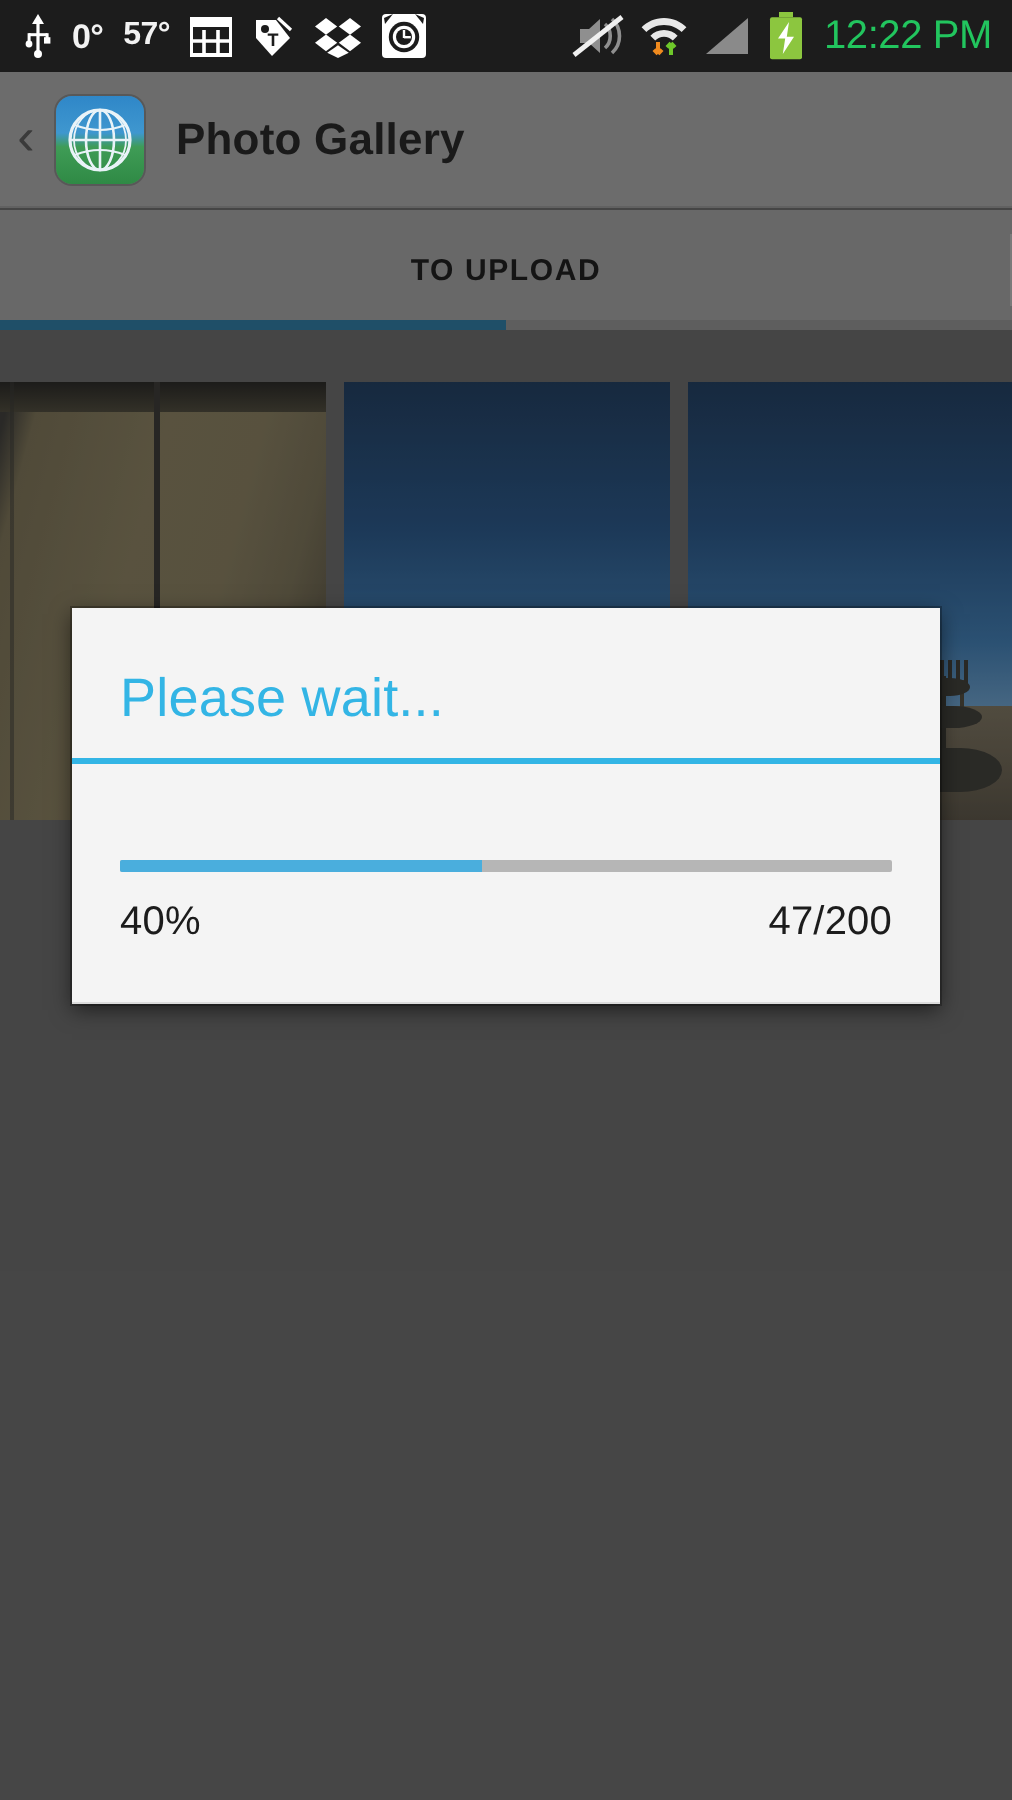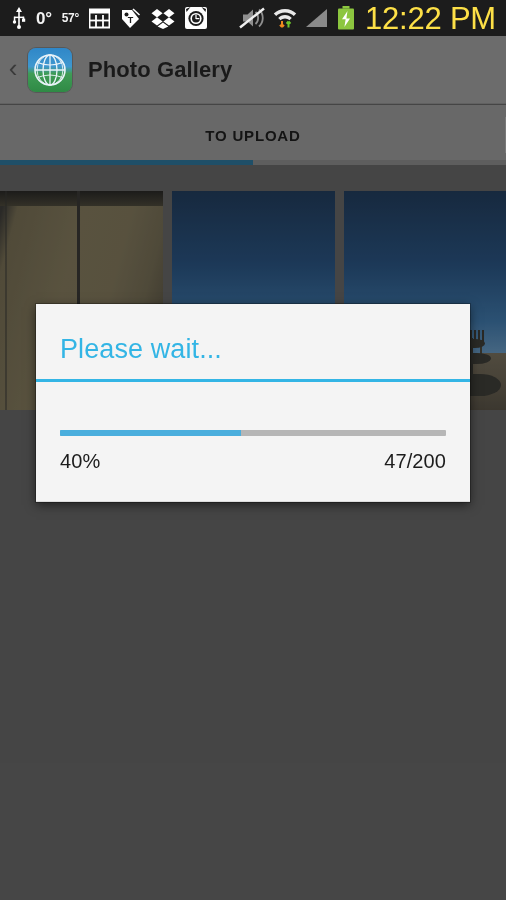--- a/index.html
+++ b/index.html
@@ -51,26 +51,26 @@
     line-height: 0;
   }
   .sb-text {
     color: #f2f2f2;
     font-size: 17px;
     font-weight: bold;
     letter-spacing: -0.3px;
     line-height: 1;
   }
   .sb-text.small {
-    font-size: 12px;
+    font-size: 16px;
     font-weight: bold;
   }
   #status-clock {
-    color: #fde047;
-    font-size: 31px;
+    color: #22c55e;
+    font-size: 20px;
     letter-spacing: -0.2px;
     line-height: 1;
     font-weight: normal;
     padding-left: 2px;
   }
 
   
   #action-bar {
     position: absolute;
     top: 36px; left: 0;

